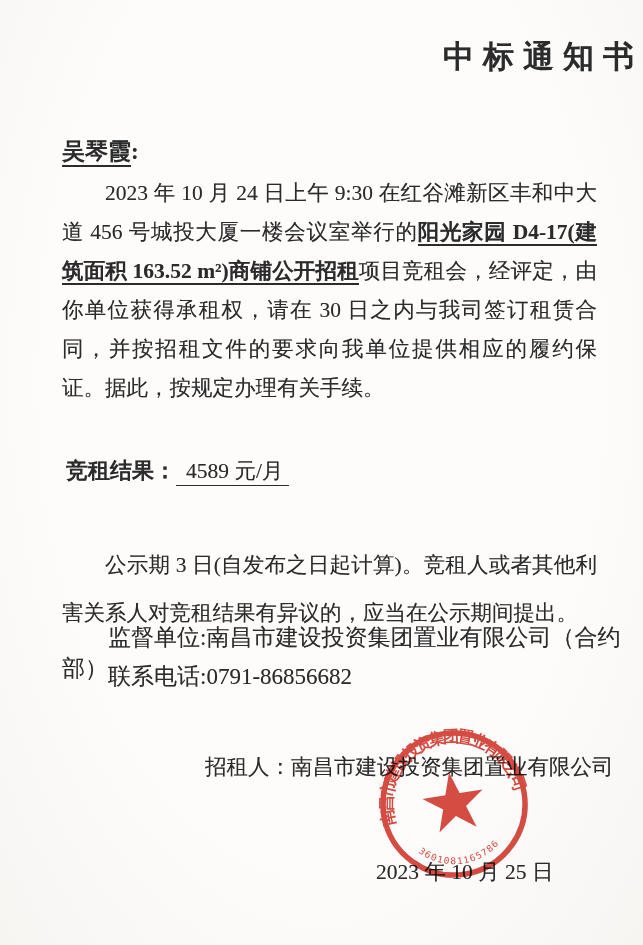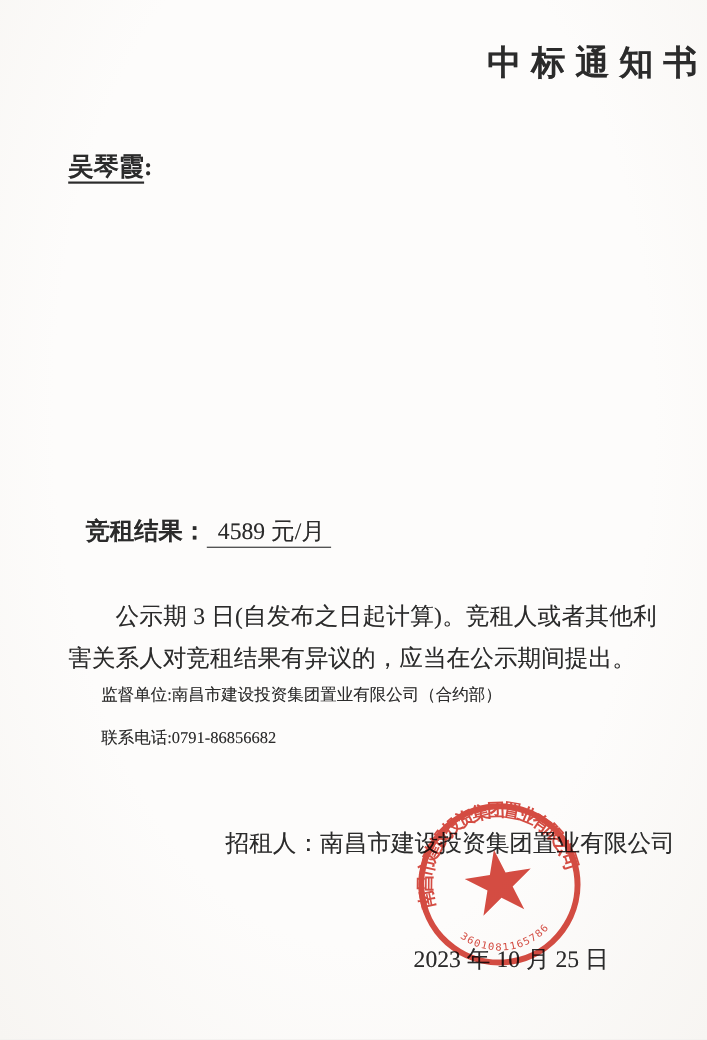--- a/index.html
+++ b/index.html
@@ -26,34 +26,34 @@
     font-size:23px;font-weight:bold;text-align:center;
   }
   .salutation .name{ border-bottom:2px solid #2b2b2b; padding-bottom:1px;}
   .para{
     position:absolute;left:62px;width:535px;margin:0;
     font-size:21.5px;line-height:39px;
     text-align:justify;text-indent:2em;
     white-space:pre-wrap;
   }
   .para1{ top:174px; }
-  .para2{ top:541px; line-height:38px;}
+  .para2{ top:541px; line-height:48px;}
   .hl{ font-weight:bold; border-bottom:2px solid #2b2b2b; }
   .result-line{
-    position:absolute;top:452px;left:62px;margin:16px;
+    position:absolute;top:452px;left:62px;margin:4px;
     font-size:22px;white-space:pre;
   }
   .result-line .label{ font-weight:bold; }
   .result-line .value{
     font-size:21.5px;
     border-bottom:1.8px solid #2b2b2b;padding:0 6px 2px 10px;
   }
   .indent-line{
     position:absolute;left:62px;margin:0;width:560px;
-    font-size:15px;text-indent:2em;white-space:pre-wrap;
+    font-size:23px;text-indent:2em;white-space:pre-wrap;
   }
   .supervisor-line{ top:622px; }
   .phone-line{ top:661px; }
   .issuer-line{
     position:absolute;top:752px;left:205px;margin:0;
     font-size:21.5px;white-space:pre;
   }
   .date-line{
     position:absolute;top:841px;left:360px;margin:16px;
     font-size:21.5px;white-space:pre;
@@ -71,20 +71,21 @@
 </style>
 </head>
 <body>
 
 <div class="page">
 
   <h1 class="doc-title txt">中标通知书</h1>
 
   <p class="salutation txt"><span class="name">吴琴霞</span><span>:</span></p>
 
+  <p class="para para1 txt"><span>2023 年 10 月 24 日上午 9:30 在红谷滩新区丰和中大道 456 号城投大厦一楼会议室举行的</span><span class="hl">阳光家园 D4-17(建筑面积 163.52 m²)商铺公开招租</span><span>项目竞租会，经评定，由你单位获得承租权，请在 30 日之内与我司签订租赁合同，并按招租文件的要求向我单位提供相应的履约保证。据此，按规定办理有关手续。</span></p>
 
   <p class="result-line txt"><span class="label">竞租结果：</span><span class="value">4589 元/月</span></p>
 
   <p class="para para2 txt">公示期 3 日(自发布之日起计算)。竞租人或者其他利害关系人对竞租结果有异议的，应当在公示期间提出。</p>
 
   <p class="indent-line supervisor-line txt">监督单位:南昌市建设投资集团置业有限公司（合约部）</p>
 
   <p class="indent-line phone-line txt">联系电话:0791-86856682</p>
 
   <p class="issuer-line txt">招租人：南昌市建设投资集团置业有限公司</p>

